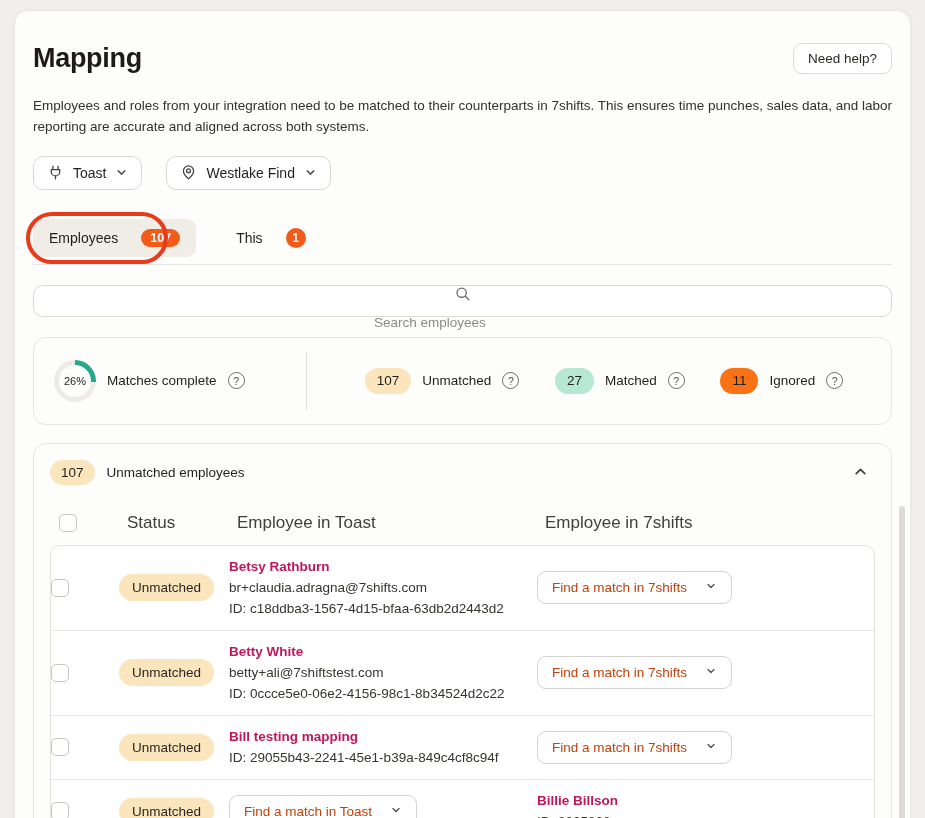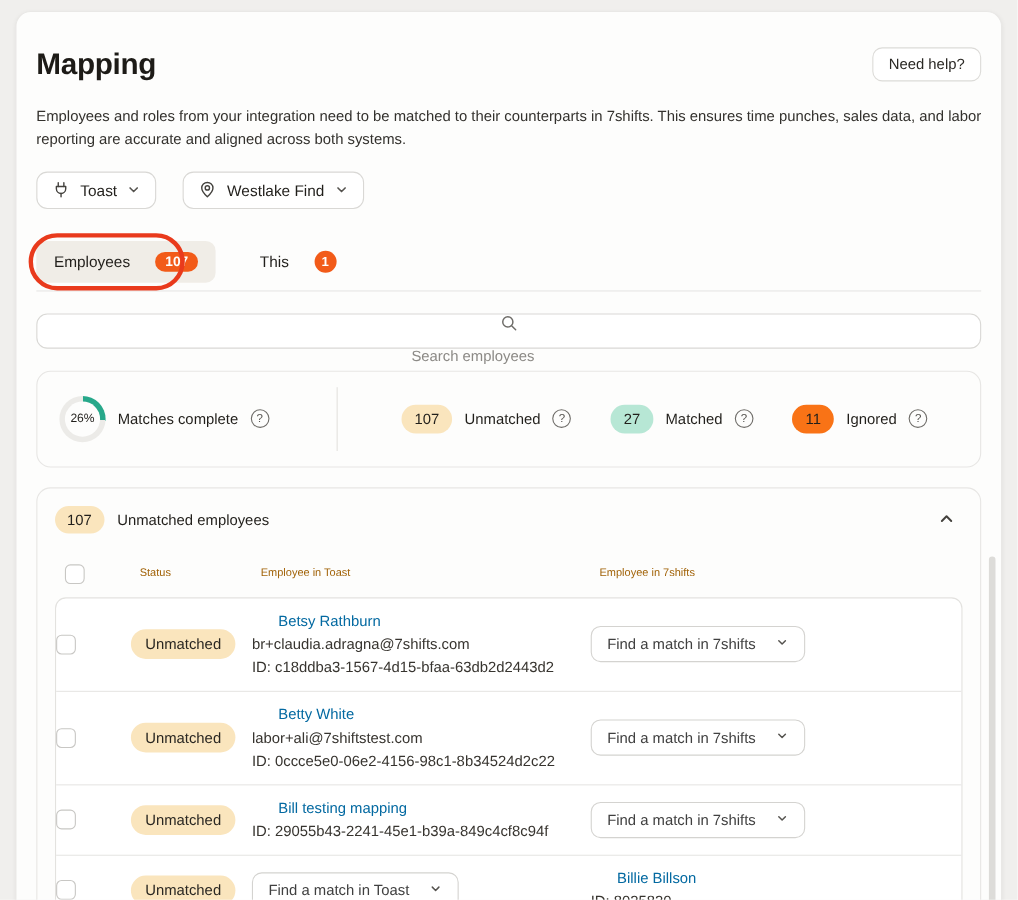--- a/index.html
+++ b/index.html
@@ -64,34 +64,34 @@
   .help-icon { width:17px; height:17px; border-radius:50%; border:1.3px solid #6e6c68; color:#55534f; font-size:10.5px; display:inline-flex; align-items:center; justify-content:center; flex:none; }
 
   
   .table-card { margin-top:18px; border:1px solid #e7e6e4; border-radius:13px; background:#fdfdfc; height:420px; overflow:hidden; }
   .section-hdr { display:flex; align-items:center; gap:12px; padding:15px 18px 12px 16px; }
   .section-badge { border-radius:999px; padding:5px 11px; font-size:13.5px; color:#211f1b; }
   .section-title { font-size:13.5px; color:#211f1b; flex:1; }
   .collapse-btn { background:none; border:none; cursor:pointer; padding:4px; display:flex; }
 
   .row-grid { display:grid; grid-template-columns:68px 110px 308px 1fr; align-items:center; padding-left:9px; }
-  .col-hdr-row { padding-top:14px; padding-bottom:12px; margin:0 16px; font-size:10px; color:#a16207; }
+  .col-hdr-row { padding-top:14px; padding-bottom:12px; margin:0 16px; font-size:17px; color:#404040; }
   .checkbox { width:18px; height:18px; border:1.5px solid #c8c7c4; border-radius:5px; background:#fff; cursor:pointer; }
 
   .rows-container { margin:0 16px; border:1px solid #e3e2df; border-radius:10px; background:#fff; }
   .emp-row { border-top:1px solid #e7e6e4; padding:11px 0; min-height:64px; }
   .emp-row:first-child { border-top:none; }
   .cell { display:flex; flex-direction:column; justify-content:center; gap:1px; font-size:13.5px; }
-  .cell-name { color:#0369a1; font-weight:400; line-height:20px;margin-left:24px; }
+  .cell-name { color:#be185d; font-weight:700; line-height:20px; }
   .cell-email, .cell-id { color:#37342f; line-height:20px; }
   .badge-status { display:inline-block; border-radius:999px; padding:6px 13px; font-size:13.5px; color:#2a2722; }
   .match-dropdown {
     display:inline-flex; align-items:center; gap:18px; height:33px; padding:0 14px;
     background:#fff; border:1px solid #d4d3d0; border-radius:9px;
-    font-size:13.5px; color:#404040; font-family:inherit; cursor:pointer; width:fit-content;
+    font-size:13.5px; color:#c2410c; font-family:inherit; cursor:pointer; width:fit-content;
   }
 
   .scrollbar-thumb { position:absolute; right:5px; top:495px; width:6px; height:323px; background:#dddcd9; border-radius:3px; }
 </style>
 </head>
 <body>
 
 <div class="main-card">
 
   <div class="hdr">
@@ -231,21 +231,21 @@
           </div>
   </div>
 
   <div class="emp-row row-grid">
     <div>
             <div class="checkbox"></div>
           </div>
     <div><span class="badge-status" style="background-color: rgb(250, 229, 189);">Unmatched</span></div>
     <div class="cell">
             <div class="cell-name">Betty White</div>
-            <div class="cell-email">labor+ali@7shiftstest.com</div>
+            <div class="cell-email">betty+ali@7shiftstest.com</div>
             <div class="cell-id">ID: 0ccce5e0-06e2-4156-98c1-8b34524d2c22</div>
           </div>
     <div class="cell">
             <button class="match-dropdown">
               <span>Find a match in 7shifts</span>
               <span><svg width="12" height="12" viewBox="0 0 16 16" fill="none" stroke="#55534f" stroke-width="1.8" stroke-linecap="round" stroke-linejoin="round">
                   <polyline points="4,6 8,10 12,6"></polyline>
                 </svg></span>
             </button>
           </div>

